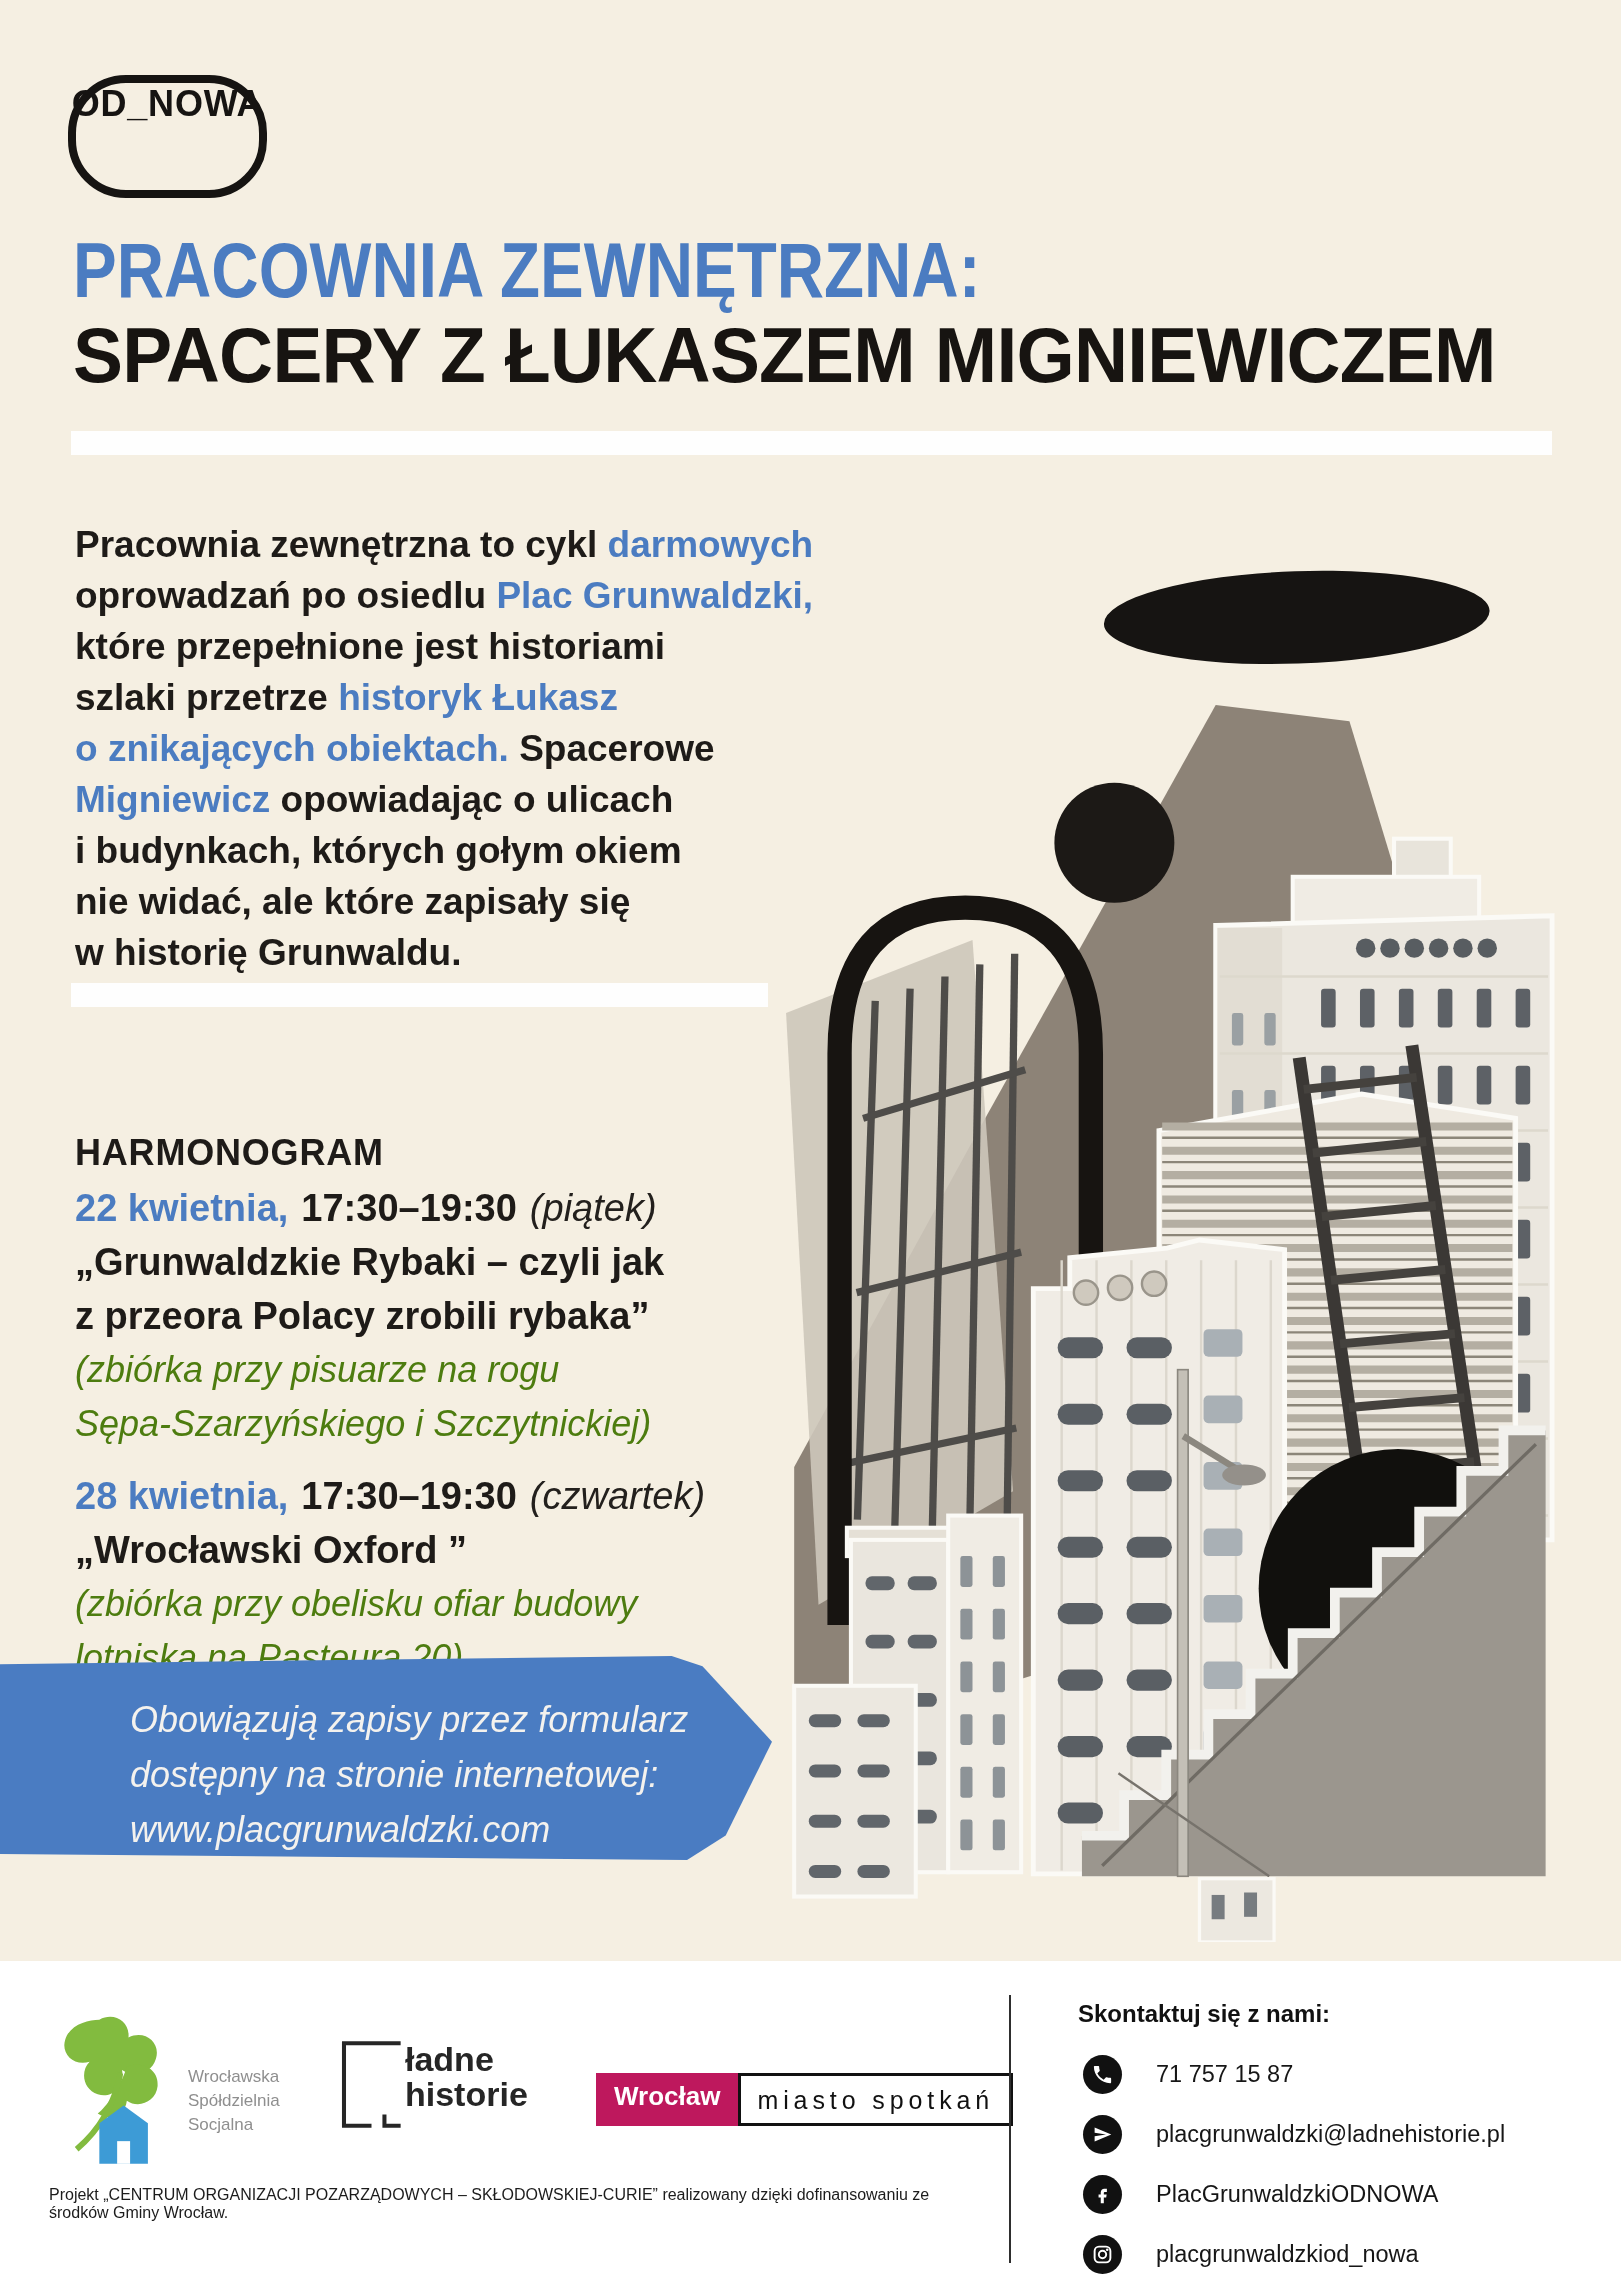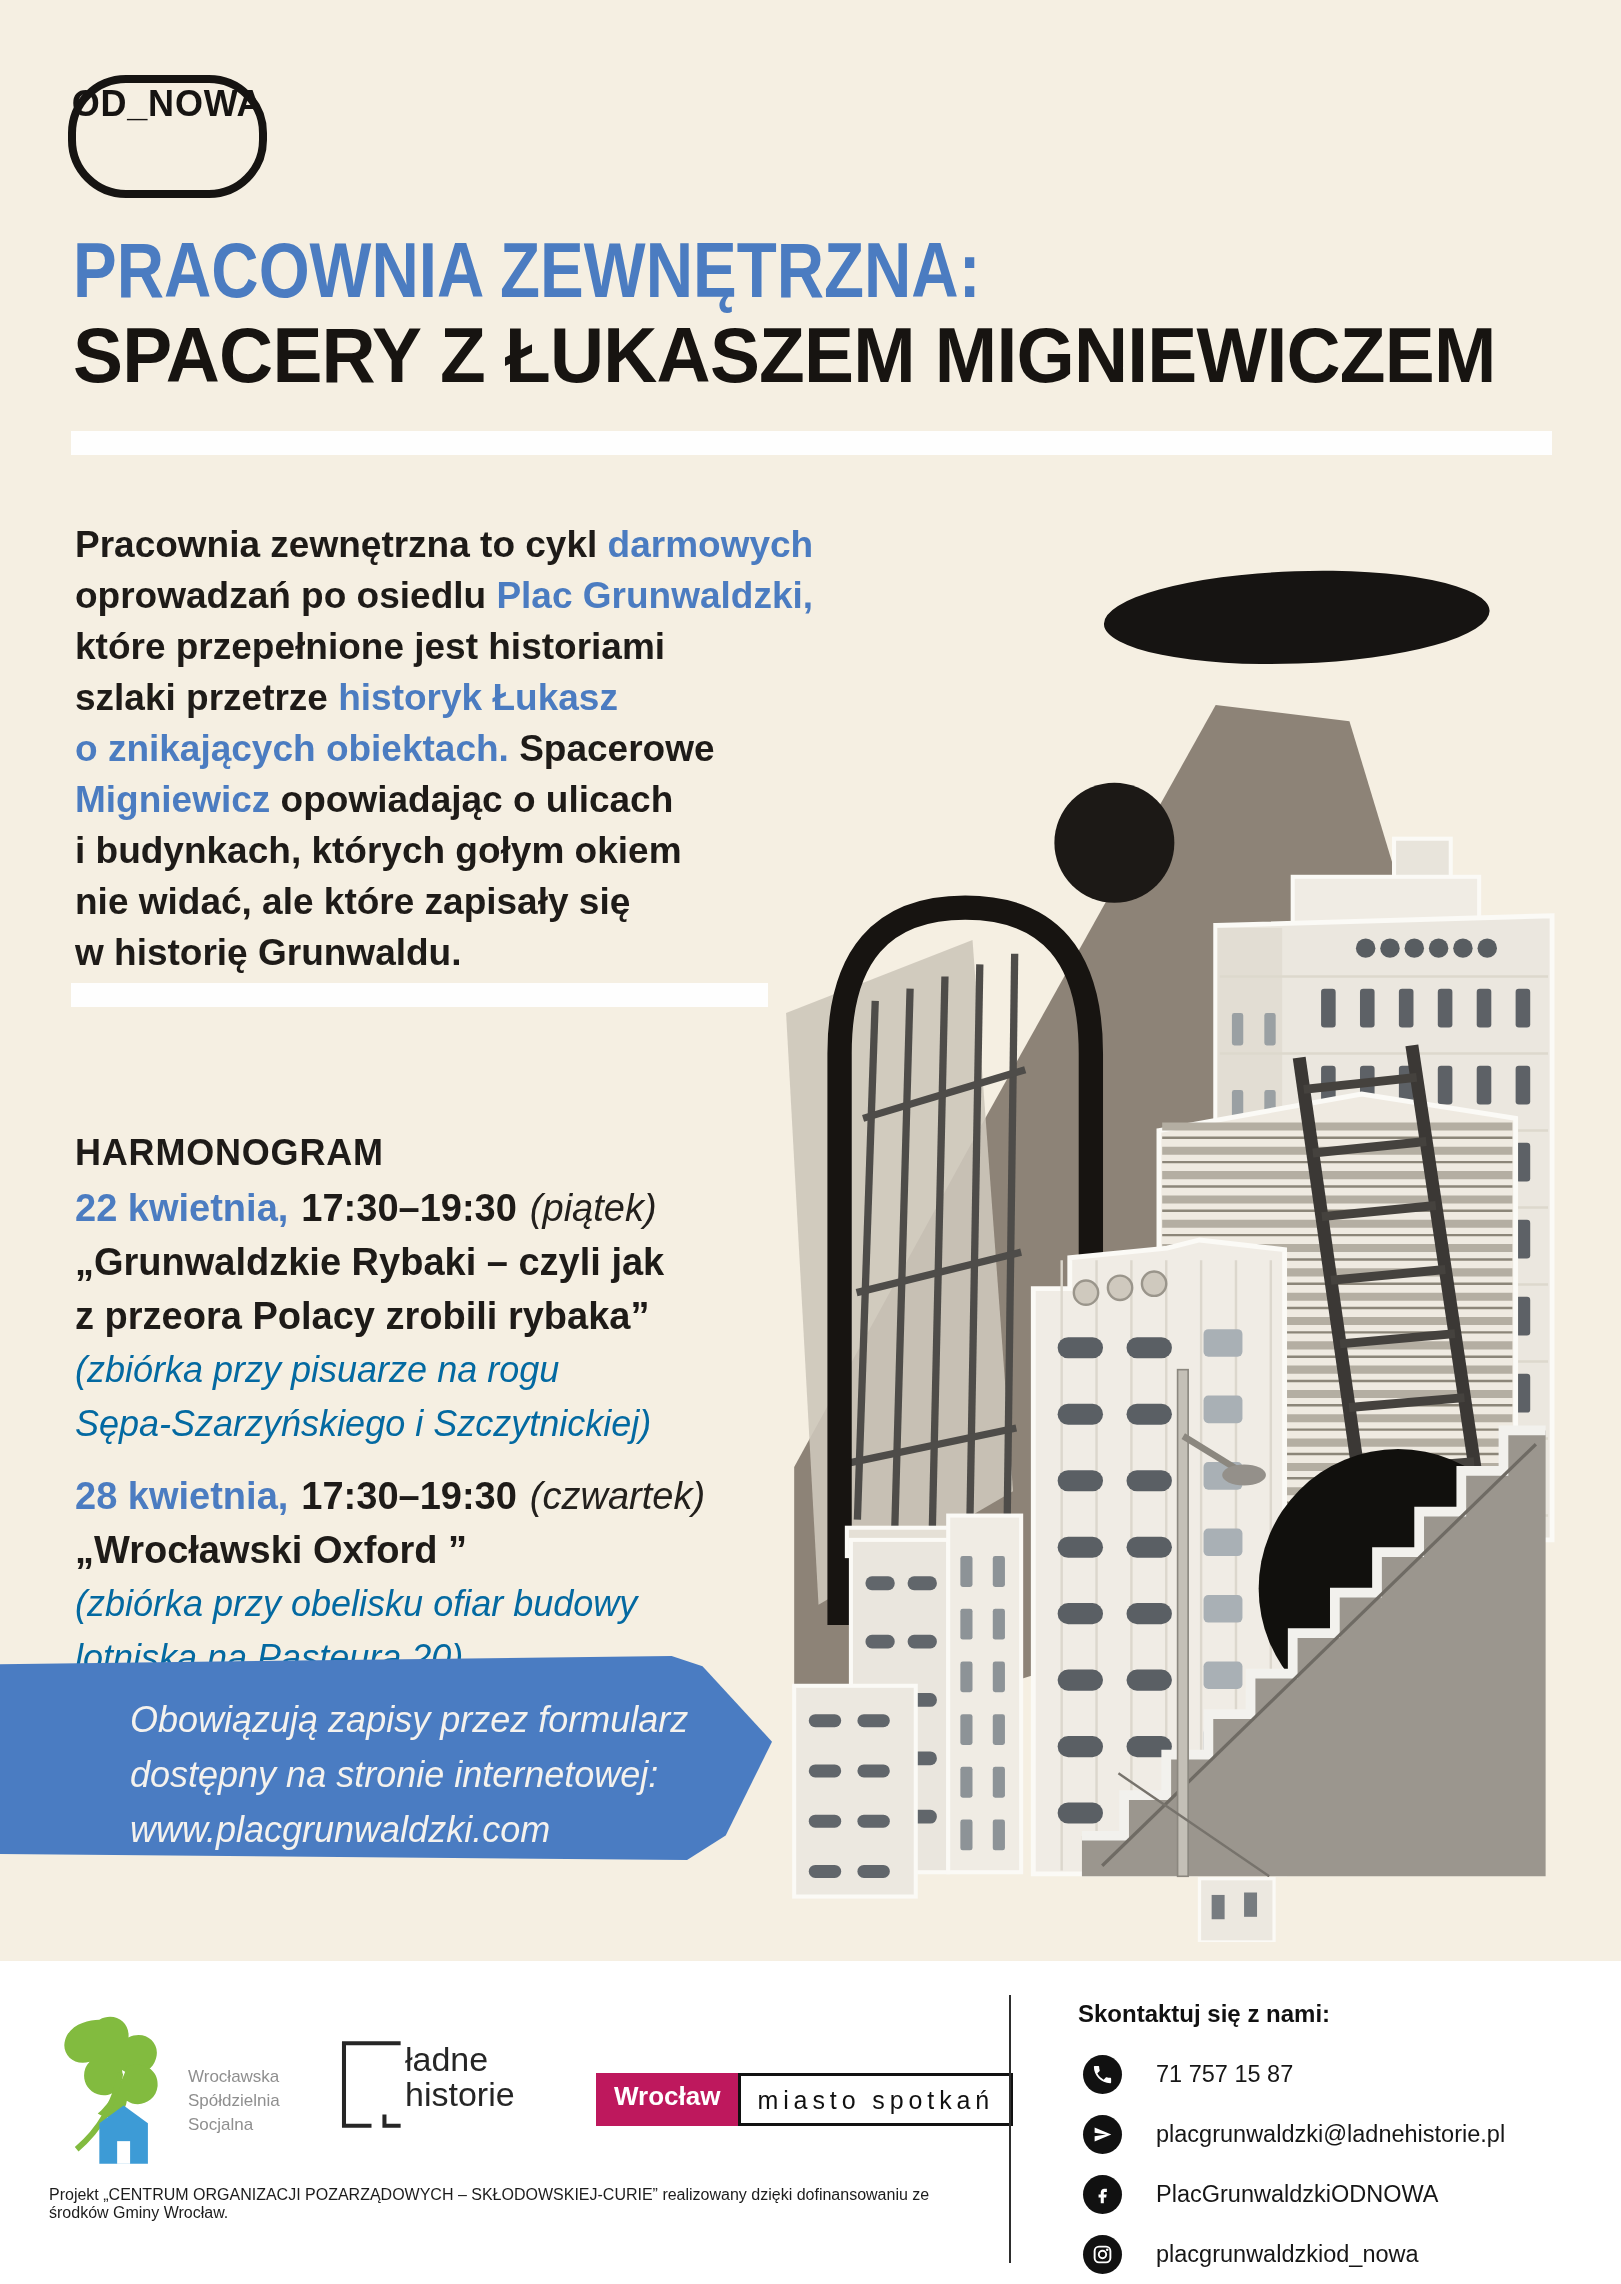--- a/index.html
+++ b/index.html
@@ -26,38 +26,38 @@
   .seg-black{color:#1e1b18;}
 
   
   .schedule{position:absolute; left:75px; top:1129px; color:#1e1b18;}
   .sch-heading{font-size:36px; font-weight:700; letter-spacing:0.8px; line-height:47px; margin-bottom:4.9px;}
   .sch-line{font-size:38px; line-height:54px;}
   .sch-date{color:var(--accent,#4b7cc1); font-weight:700; margin-right:13px;}
   .sch-time{font-weight:700; margin-right:13px;}
   .sch-day{font-style:italic; font-weight:400; color:#23201d;}
   .sch-title{font-weight:700;}
-  .sch-note{font-style:italic; font-weight:400; font-size:36px; color:#0369a1;}
+  .sch-note{font-style:italic; font-weight:400; font-size:36px; color:#4d7c0f;}
   .ev-gap{margin-top:18px;}
 
   
   .banner{position:absolute; left:0; top:1656px; width:772px; height:204px; background:var(--banner,#4a7cc2);
     clip-path:polygon(0 4%, 87% 0, 91% 5%, 100% 42%, 94% 88%, 89% 100%, 0 97%);text-decoration:underline;}
   .banner-text{position:absolute; left:130px; top:36px; font-size:36px; font-style:italic; font-weight:400;
     color:#f4f2ee; line-height:55px;}
 
   
   .collage{position:absolute; left:551px; top:559px; width:1070px; height:1383px;}
 
   
   .footer{position:absolute; left:0; top:1961px; width:1622px; height:324px; background:#ffffff; color:#1c1c1c;}
   .partner-clover{position:absolute; left:49px; top:49px;}
   .wss-text{position:absolute; left:188px; top:104px; font-size:17px; line-height:24px; color:#8f8f8f;}
   .lh-logo{position:absolute; left:339px; top:79px;}
-  .lh-text{position:absolute; left:405px; top:81px; font-size:34px; line-height:35px; font-weight:400; color:#262626; letter-spacing:0;}
+  .lh-text{position:absolute; left:405px; top:81px; font-size:34px; line-height:35px; font-weight:700; color:#262626; letter-spacing:0;}
   .wr-logo{position:absolute; left:596px; top:112px; display:flex;}
   .wr-black{background:#be185d; color:#fff; font-size:26px; font-weight:700; padding:8px 18px 9.7px 18px;}
   .wr-white{border:3.2px solid #111; color:#111; font-size:25px; letter-spacing:4.9px; padding:9.7px 16px 8px 16px; font-weight:400;}
   .divider{position:absolute; left:1009px; top:34px; width:2.4px; height:268px; background:#2e2e2e;}
   .contact-heading{position:absolute; left:1078px; top:39px; font-size:24px; font-weight:600; color:#111;}
   .contact-rows{position:absolute; left:1083px; top:83px;}
   .contact-row{display:flex; align-items:center; height:60px;}
   .ci{width:39px; height:39px; border-radius:50%; background:#111; display:flex; align-items:center; justify-content:center; flex:0 0 39px;}
   .ci svg{display:block;}
   .contact-value{margin-left:34px; font-size:23.5px; color:#161616;}

